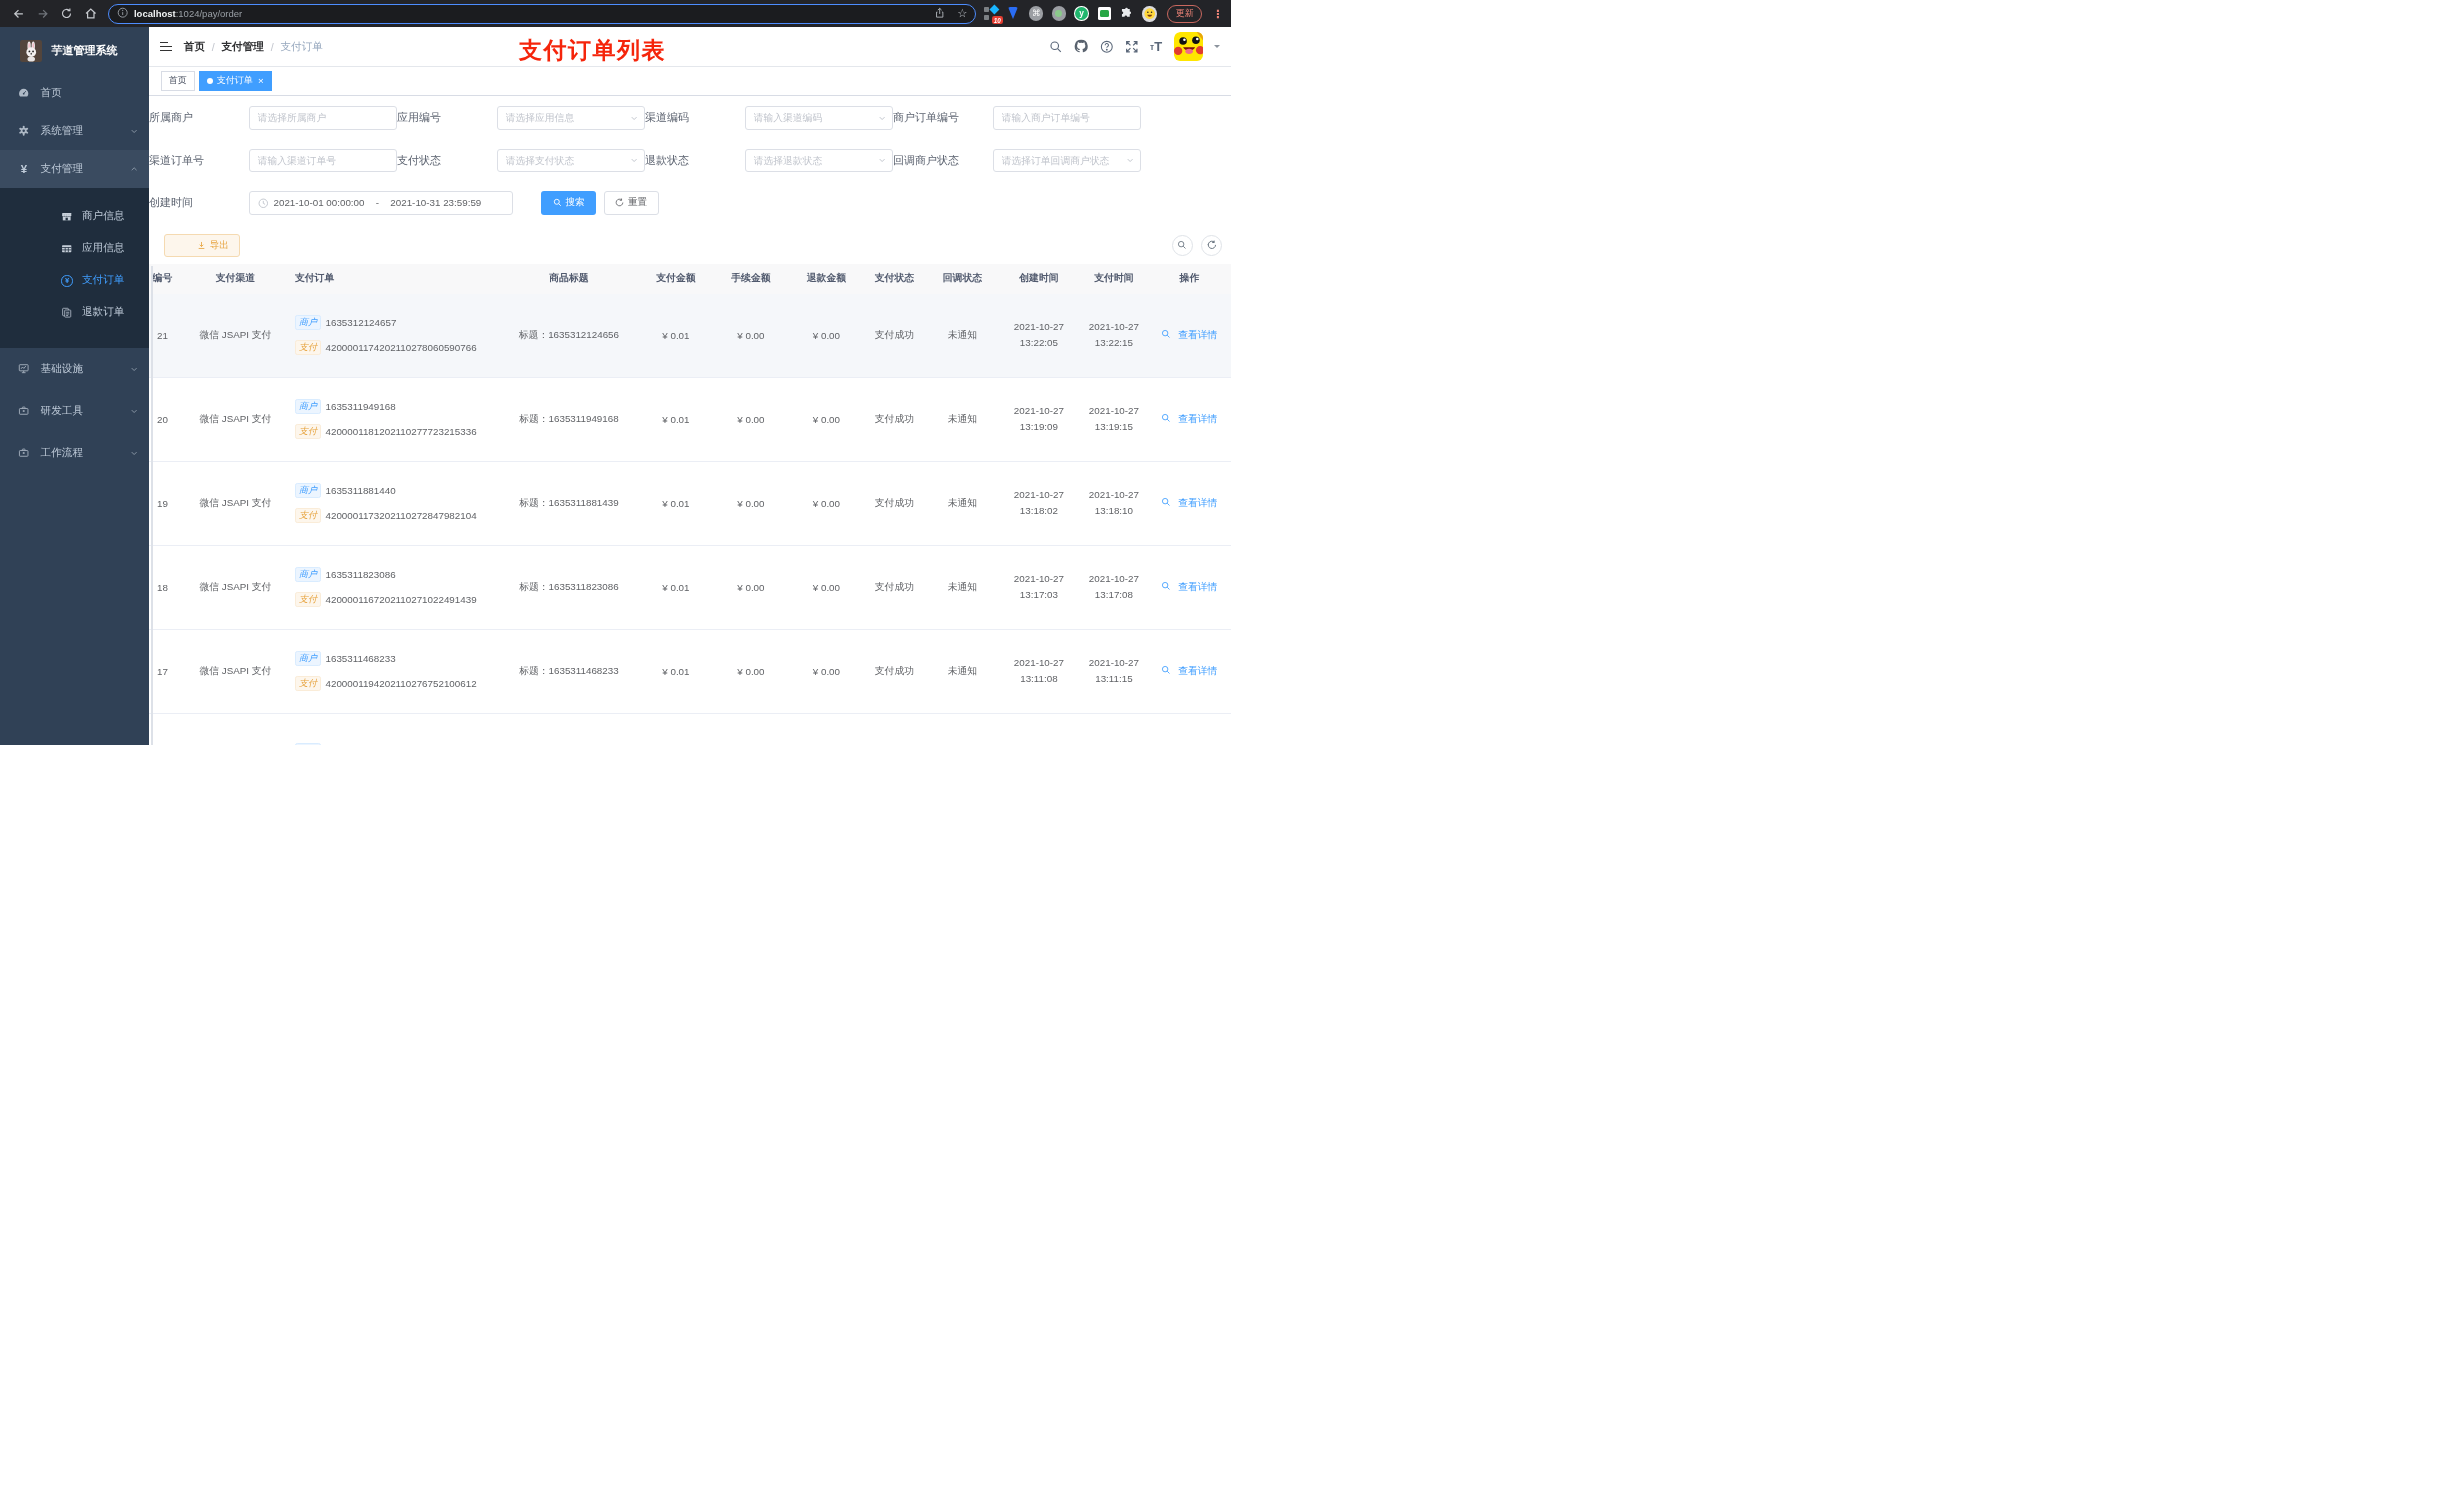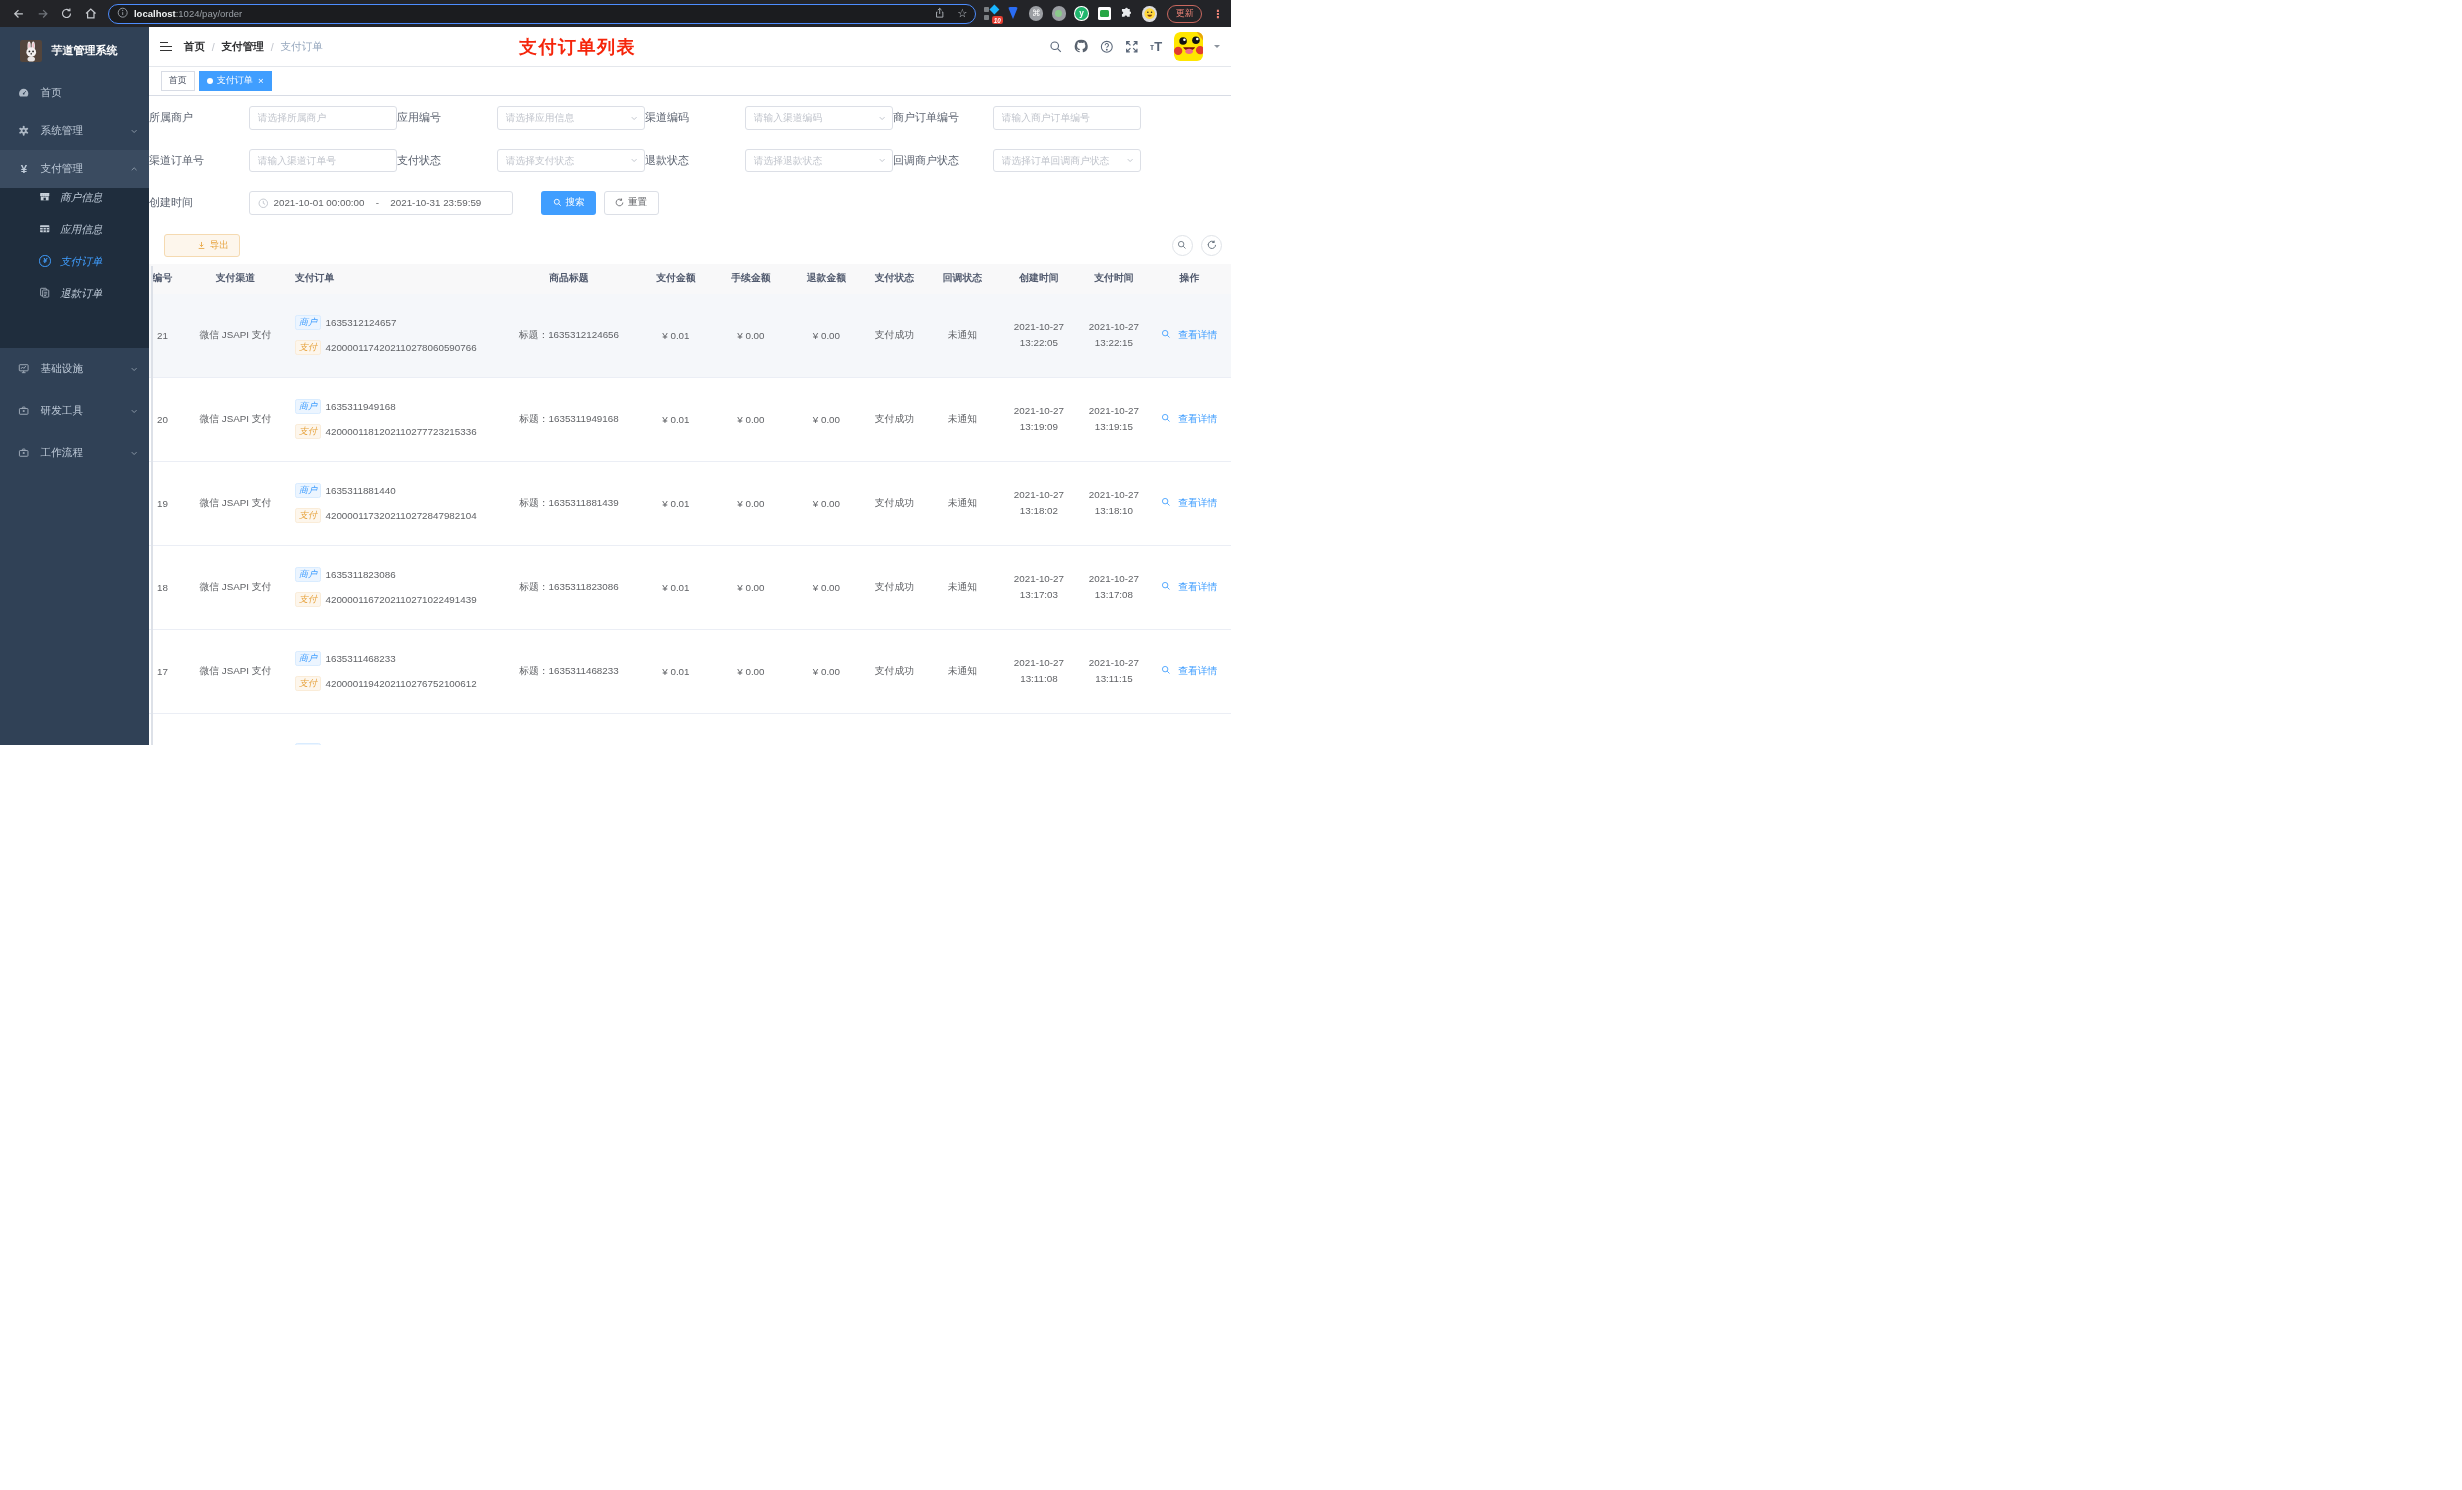--- a/index.html
+++ b/index.html
@@ -42,41 +42,41 @@
   #app { display:flex; height:718px; }
   #sidebar { width:149px; background:#304156; flex:none; color:#bfcbd9; overflow:hidden; }
   #logo-block { height:47px; display:flex; align-items:center; padding-left:20.4px; gap:9px; }
   #logo-img { width:22px; height:22px; border-radius:2.3px; overflow:hidden; flex:none; }
   #logo-title { color:#fff; font-size:11px; font-weight:bold; }
   .m-item { height:38px; display:flex; align-items:center; padding:0 10.6px 0 18px; font-size:10.6px; cursor:pointer; }
   .m-item .ic { width:12px; height:12px; margin-right:10.6px; display:flex; align-items:center; justify-content:center; flex:none; }
   .m-item .lbl { flex:1; }
   .m-open { background:#3a4b60; }
   .submenu { background:#1f2d3d; padding:3px 0 29px 0; }
-  .s-item { height:32px; display:flex; align-items:flex-start; padding-left:39px; font-size:10.6px; cursor:pointer;font-style:italic; }
+  .s-item { height:32px; display:flex; align-items:flex-end; padding-left:61px; font-size:10.6px; cursor:pointer; }
   .s-item .ic { width:12px; height:12px; margin-right:9px; display:flex; align-items:center; justify-content:center; flex:none; }
   .s-active { color:#409eff; }
   .yen-ic { font-size:11.4px; font-weight:bold; color:#bfcbd9; }
   .yen-circle { width:11.4px; height:11.4px; border:1.1px solid #409eff; border-radius:50%; color:#409eff;
     font-size:7.6px; font-weight:bold; display:flex; align-items:center; justify-content:center; }
   .chev { margin-left:auto; }
   .b56 { height:42px; }
 
   #main { flex:1; display:flex; flex-direction:column; position:relative; min-width:0; }
 
   
   #topbar { height:39px; display:flex; align-items:center; background:#fff; position:relative; }
   #hamburger { margin:0 12px 0 11.4px; cursor:pointer; display:flex; flex-direction:column; gap:2.3px; }
   #hamburger i { display:block; width:11.4px; height:1.5px; background:#333; }
   #hamburger i:nth-child(1){ width:7.6px; }
   .crumbs { display:flex; align-items:center; gap:6.8px; font-size:10.6px; }
   .crumb { color:#303133; font-weight:600; }
   .crumb-sep { color:#c0c4cc; }
   .crumb-last { color:#97a8be; font-weight:400; }
-  #annotation { position:absolute; left:370px; top:7.6px; font-size:18px; font-weight:800; color:#f5250b; letter-spacing:1.5px; z-index:5; }
+  #annotation { position:absolute; left:370px; top:7.6px; font-size:23px; font-weight:800; color:#f5250b; letter-spacing:1.5px; z-index:5; }
   .top-icons { margin-left:auto; display:flex; align-items:center; gap:11.4px; padding-right:10.6px; color:#596678; }
   .top-icons .tic { display:flex; align-items:center; justify-content:center; cursor:pointer; }
   .tt { font-weight:bold; color:#596678; font-size:13px; }
   .tt i { font-style:normal; font-size:8.3px; }
   #avatar { width:29.5px; height:29.5px; border-radius:6px; overflow:hidden; }
   .caret-down { width:0; height:0; border:3.8px solid transparent; border-top-color:#8c939d; margin-top:3.8px; }
 
   
   #tagsbar { height:29.5px; border-top:0.8px solid #e4e7ec; border-bottom:0.8px solid #d8dce5; display:flex;
     align-items:center; padding-left:12px; gap:4.5px; background:#fff; box-shadow:0 0.8px 2.3px rgba(0,0,0,.05); }

